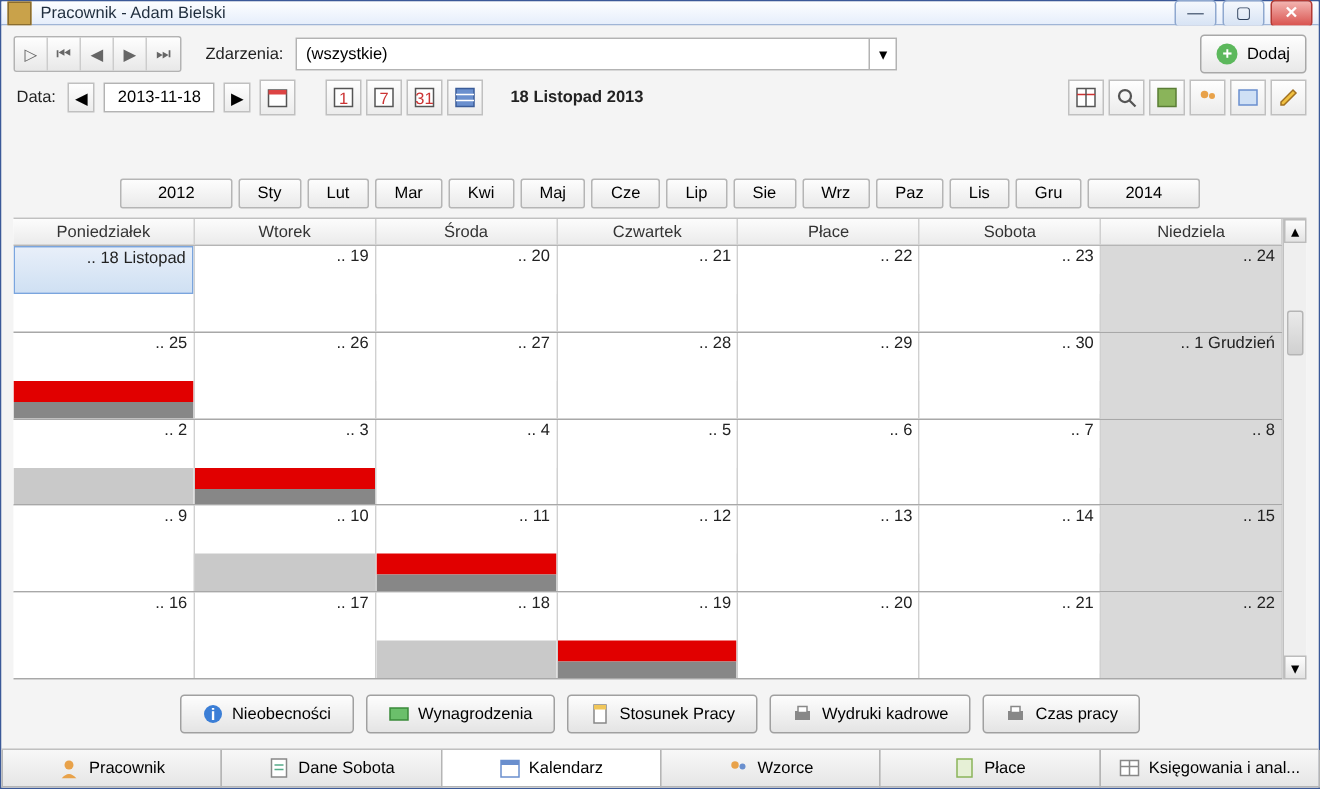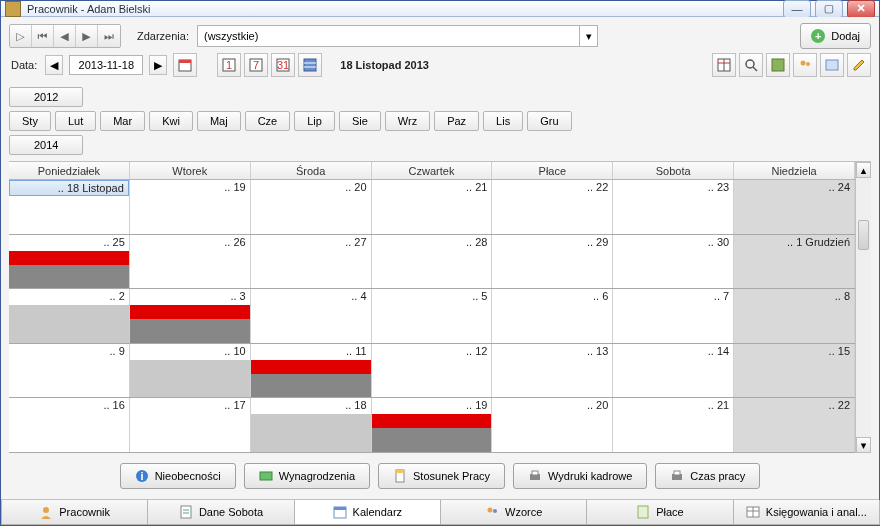--- a/index.html
+++ b/index.html
@@ -19,30 +19,30 @@
 .lbl { color:#222; padding:0 2px; }
 .select { flex:1; height:22px; background:#fff; border:1px solid #b3b3b3; display:flex; align-items:center; padding:0 6px; position:relative; }
 .select .arrow { position:absolute; right:0; top:0; width:18px; height:100%; border-left:1px solid #b3b3b3; display:flex; align-items:center; justify-content:center; }
 .addbtn { height:26px; padding:0 10px; background:linear-gradient(#fefefe,#e8e8e8); border:1px solid #a8a8a8; border-radius:3px; display:flex; align-items:center; gap:6px; cursor:pointer; }
 .plus { width:14px; height:14px; border-radius:50%; background:#5cb85c; color:#fff; display:flex; align-items:center; justify-content:center; font-weight:bold; }
 .dateinput { width:74px; height:20px; border:1px solid #b3b3b3; background:#fff; padding:0 4px; text-align:center; }
 .iconbtn { width:24px; height:24px; border:1px solid #c0c0c0; background:linear-gradient(#fefefe,#ececec); display:flex; align-items:center; justify-content:center; cursor:pointer; }
 .iconstack { display:flex; gap:3px; }
 .datehdr { font-weight:bold; color:#222; margin-left:12px; }
 .spacer { flex:1; }
-.navrow { display:flex; align-items:flex-start; justify-content:center; gap:4px; margin-top:6px;flex-direction:column; }
+.navrow { display:flex; align-items:flex-end; justify-content:center; gap:4px; margin-top:6px; }
 .tabbtn { height:20px; padding:0 12px; border:1px solid #b5b5b5; background:linear-gradient(#fdfdfd,#eaeaea); border-radius:2px; cursor:pointer; display:flex; align-items:center; font-size:11px; }
 .calarea { flex:1; display:flex; margin-top:2px; border-top:1px solid #c0c0c0; position:relative; background:#fff; }
 .caltable { flex:1; display:flex; flex-direction:column; }
 .headrow { display:flex; height:18px; border-bottom:1px solid #b5b5b5; background:linear-gradient(#fcfcfc,#ebebeb); }
 .headcell { flex:1; border-right:1px solid #d0d0d0; display:flex; align-items:center; justify-content:center; color:#333; }
 .bodyrows { flex:1; display:flex; flex-direction:column; }
 .bodyrow { flex:1; display:flex; border-bottom:1px solid #a8a8a8; }
 .daycell { flex:1; border-right:1px solid #d0d0d0; position:relative; display:flex; flex-direction:column; overflow:hidden; }
-.daycell .datelbl { height:16px; text-align:right; padding:1px 4px 0 0; font-size:11px; color:#222; background:#fff; }
+.daycell .datelbl { height:32px; text-align:right; padding:1px 4px 0 0; font-size:11px; color:#222; background:#fff; }
 .daycell.selected .datelbl { background:linear-gradient(#e8eff9,#cfe0f3); border:1px solid #7aa5de; }
 .daycell.weekend .datelbl { background:#d9d9d9; }
 .daycell.weekend { background:#d9d9d9; }
 .daycell .fill { flex:1; }
 .evred { height:14px; background:#e10000; }
 .evgray { flex:1; background:#878787; }
 .evlight { flex:1; background:#c9c9c9; }
 .scroll { width:16px; background:#efefef; border-left:1px solid #c0c0c0; position:relative; }
 .scroll .up,.scroll .down{position:absolute;left:0;width:100%;height:16px;background:linear-gradient(#fdfdfd,#e3e3e3);border:1px solid #bcbcbc;display:flex;align-items:center;justify-content:center;}
 .scroll .up{top:0;}.scroll .down{bottom:0;}
@@ -165,21 +165,21 @@
         <div class="iconbtn">
             <svg width="14" height="14">
               <path d="M2 12 L4 12 L12 4 L10 2 L2 10 Z" fill="#f0c040" stroke="#a07020"></path>
             </svg>
           </div>
       </div>
     </div>
 
     <div class="navrow">
       <div class="tabbtn" style="padding:0 24px">2012</div>
-      <div id="months" style="display:flex;gap:4px;">
+      <div id="months" style="display:flex;gap:4px;margin-top:32px;">
           <div class="tabbtn">Sty</div>
           <div class="tabbtn">Lut</div>
           <div class="tabbtn">Mar</div>
           <div class="tabbtn">Kwi</div>
           <div class="tabbtn">Maj</div>
           <div class="tabbtn">Cze</div>
           <div class="tabbtn">Lip</div>
           <div class="tabbtn">Sie</div>
           <div class="tabbtn">Wrz</div>
           <div class="tabbtn">Paz</div>

